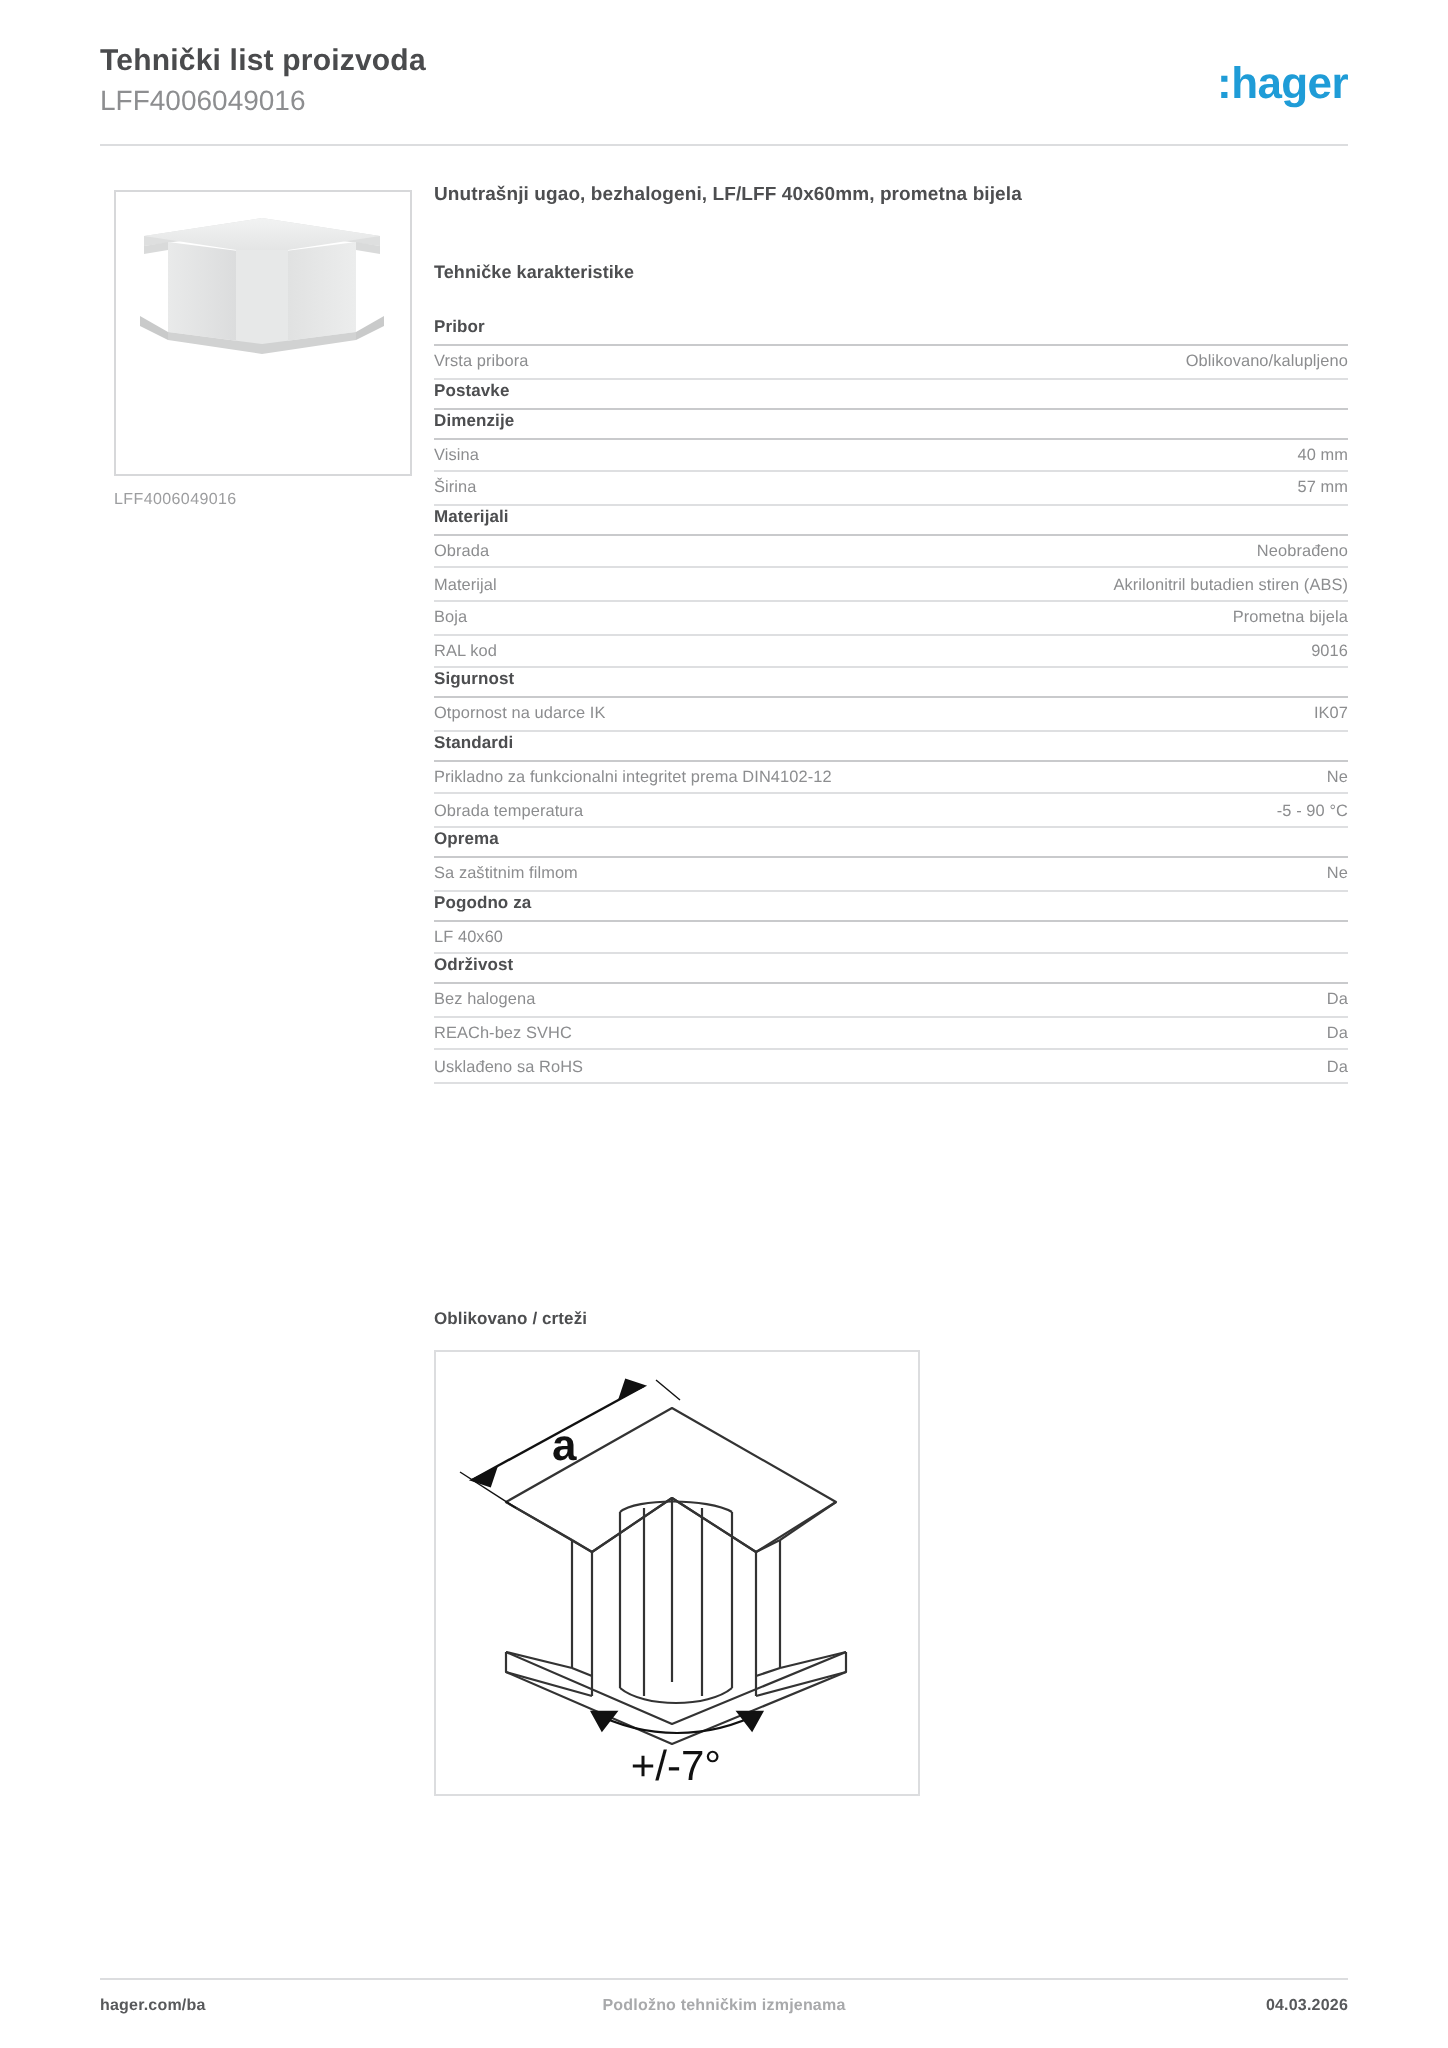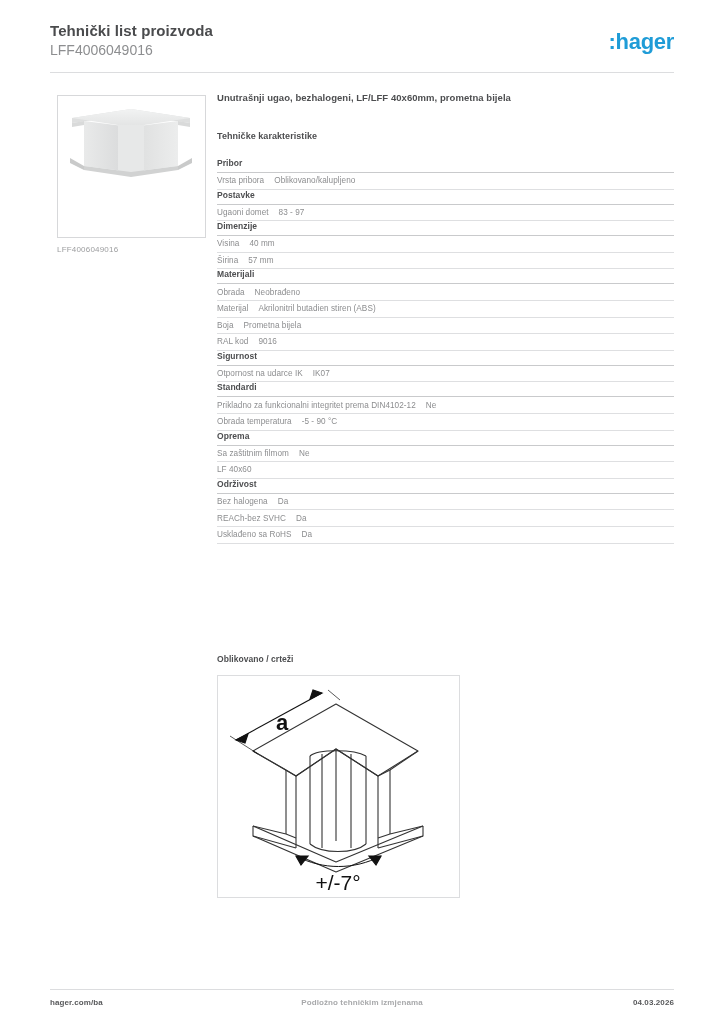--- a/index.html
+++ b/index.html
@@ -110,20 +110,21 @@
   .group-title {
     font-size: 8.5px;
     font-weight: bold;
     color: #4d4e50;
     padding-bottom: 4px;
     border-bottom: 1px solid #c9cacc;
     letter-spacing: 0.05px;
   }
   .row {
     display: flex;
+    justify-content: space-between;
     align-items: baseline;
     font-size: 8.2px;
     color: #8c8d8f;
     padding: 3.3px 0 3.3px 0;
     border-bottom: 1px solid #dedfe1;
     letter-spacing: 0.05px;
   }
   .row-label {
     white-space: nowrap;
   }
@@ -254,24 +255,20 @@
     <div id="groups-container">
         <div class="group">
           <div class="group-title">Pribor</div>
           <div class="row">
             <span class="row-label">Vrsta pribora</span>
             <span class="row-value">Oblikovano/kaluplјeno</span>
           </div>
         </div>
         <div class="group">
           <div class="group-title">Postavke</div>
-          <div class="row">
-            <span class="row-label">Ugaoni domet</span>
-            <span class="row-value">83 - 97</span>
-          </div>
         </div>
         <div class="group">
           <div class="group-title">Dimenzije</div>
           <div class="row">
             <span class="row-label">Visina</span>
             <span class="row-value">40 mm</span>
           </div>
           <div class="row">
             <span class="row-label">Širina</span>
             <span class="row-value">57 mm</span>
@@ -317,20 +314,21 @@
           </div>
         </div>
         <div class="group">
           <div class="group-title">Oprema</div>
           <div class="row">
             <span class="row-label">Sa zaštitnim filmom</span>
             <span class="row-value">Ne</span>
           </div>
         </div>
         <div class="group">
+          <div class="group-title">Pogodno za</div>
           <div class="row">
             <span class="row-label">LF 40x60</span>
             <span class="row-value"></span>
           </div>
         </div>
         <div class="group">
           <div class="group-title">Održivost</div>
           <div class="row">
             <span class="row-label">Bez halogena</span>
             <span class="row-value">Da</span>

